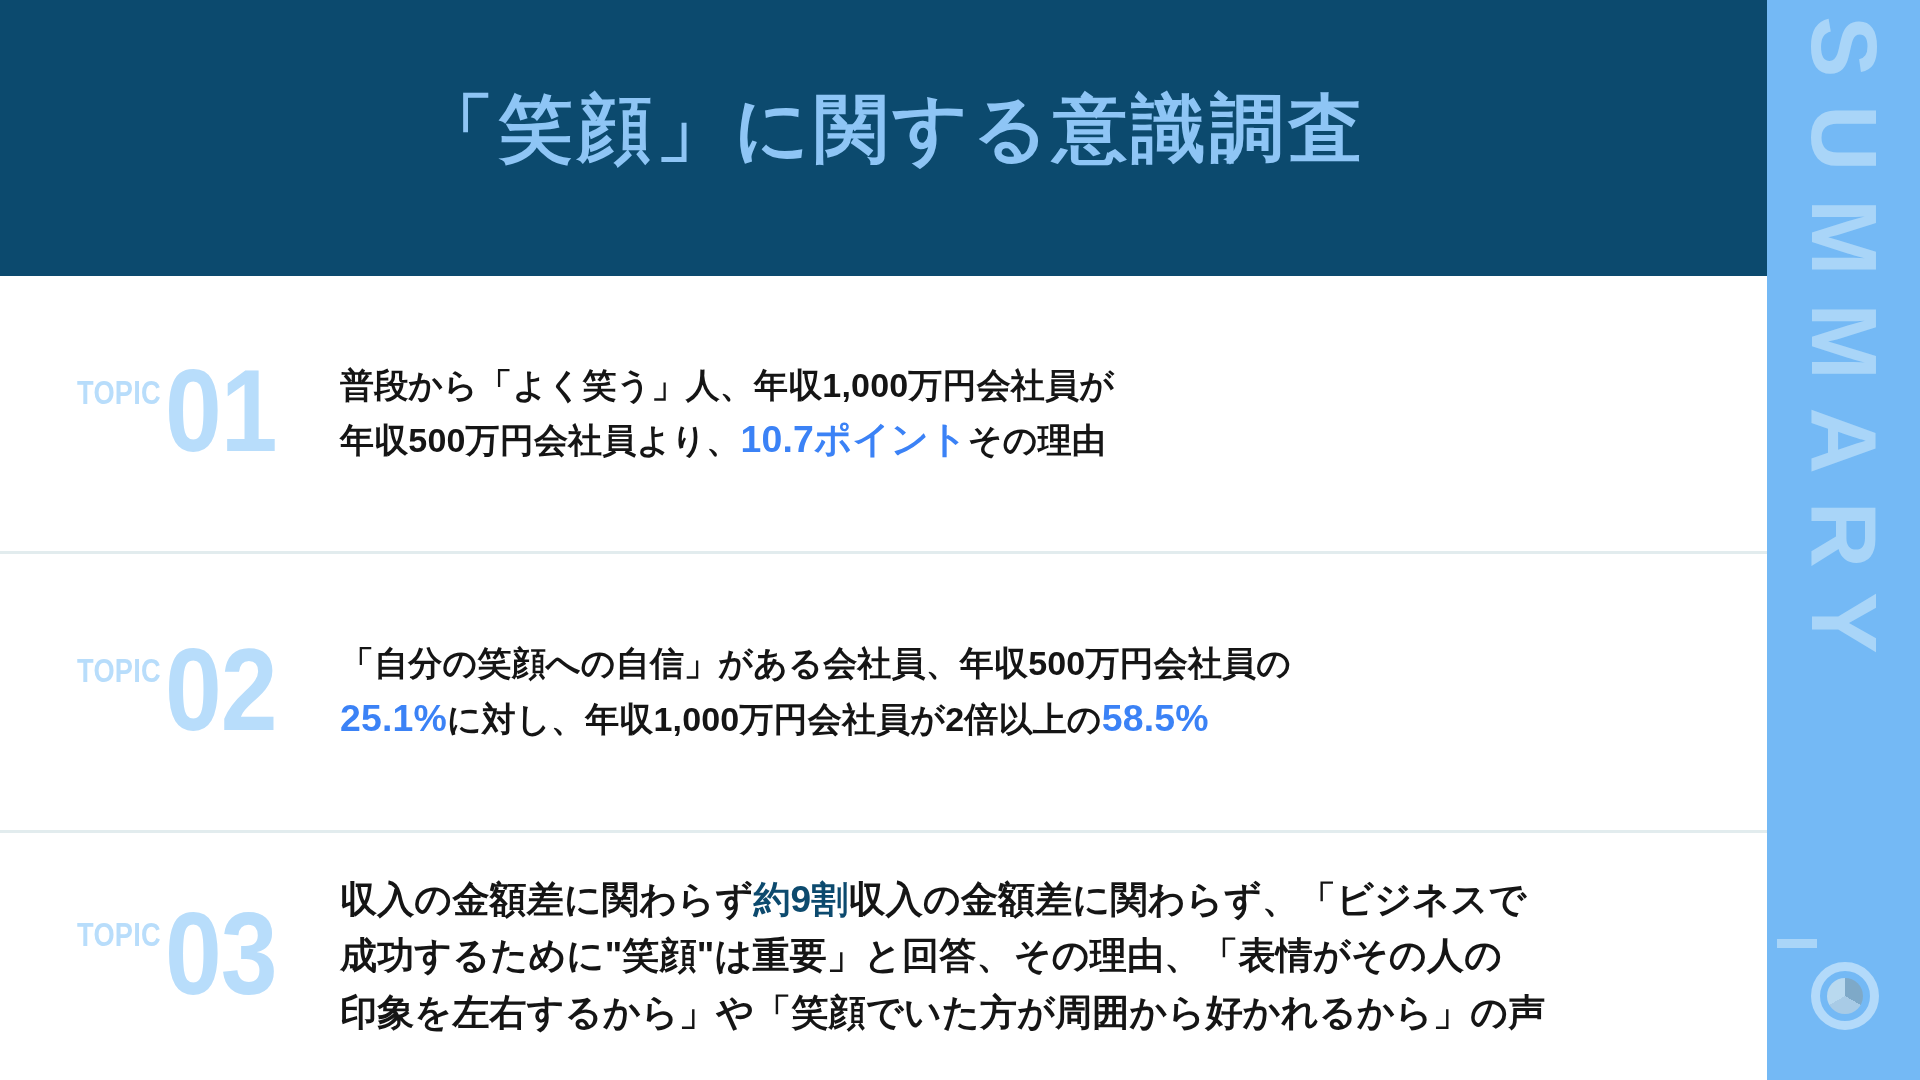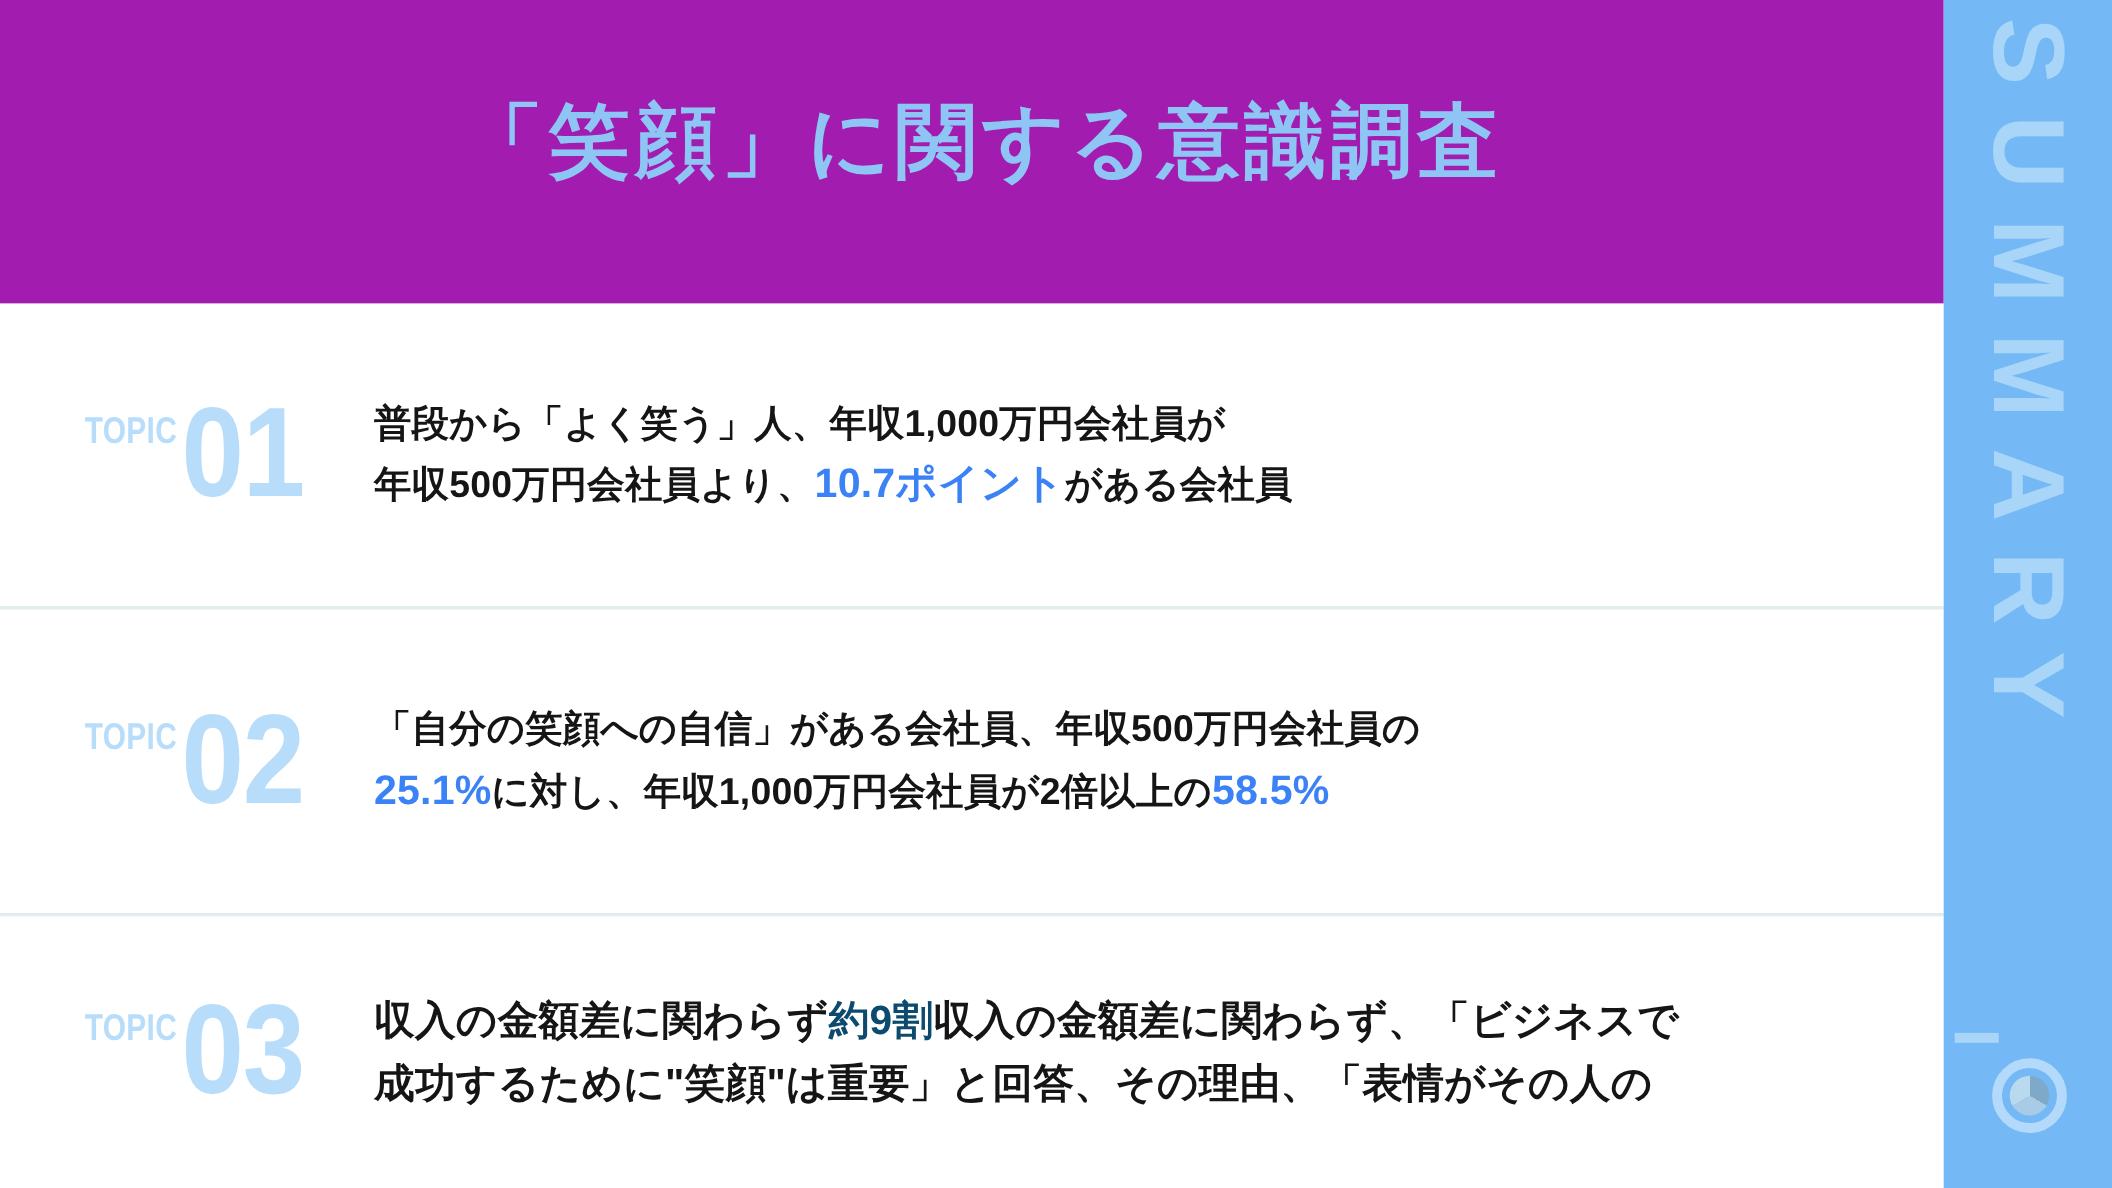--- a/index.html
+++ b/index.html
@@ -8,21 +8,21 @@
     background:#ffffff;
     font-family:"Liberation Sans","DejaVu Sans",sans-serif;
     overflow:hidden;
   }
   #root { position:relative; width:1920px; height:1080px; background:#ffffff; }
 
   
   .header-band{
     position:absolute; left:0; top:0;
     width:1767px; height:276px;
-    background:#a21caf;
+    background:#0c4a6e;
     display:flex; align-items:center; justify-content:center;
   }
   .header-title{
     font-size:74px; font-weight:700; letter-spacing:.06em;
     color:#8ec5f5; white-space:nowrap; line-height:1;
     margin-top:-18px; padding-left:20px;
   }
 
   
   .content{
@@ -136,21 +136,21 @@
     <div class="divider d1"></div>
     <div class="divider d2"></div>
 
     <div class="topic-row r1">
       <div class="topic-badge">
         <span class="topic-word">TOPIC</span>
         <span class="topic-num">01</span>
       </div>
       <div class="topic-text">
           <div><span>普段から「よく笑う」人、年収1,000万円会社員が</span></div>
-          <div><span>年収500万円会社員より、</span><span class="hl-lg">10.7ポイント</span><span>がある会社員</span></div>
+          <div><span>年収500万円会社員より、</span><span class="hl-lg">10.7ポイント</span><span>その理由</span></div>
         </div>
     </div>
 
     <div class="topic-row r2">
       <div class="topic-badge">
         <span class="topic-word">TOPIC</span>
         <span class="topic-num">02</span>
       </div>
       <div class="topic-text">
           <div><span>「自分の笑顔への自信」がある会社員、年収500万円会社員の</span></div>
@@ -159,20 +159,21 @@
     </div>
 
     <div class="topic-row r3">
       <div class="topic-badge">
         <span class="topic-word">TOPIC</span>
         <span class="topic-num">03</span>
       </div>
       <div class="topic-text">
           <div><span>収入の金額差に関わらず</span><span class="hl">約9割</span><span>収入の金額差に関わらず、「ビジネスで</span></div>
           <div><span>成功するために"笑顔"は重要」と回答、その理由、「表情がその人の</span></div>
+          <div><span>印象を左右するから」や「笑顔でいた方が周囲から好かれるから」の声</span></div>
         </div>
     </div>
 
   </div>
 
   <div class="sidebar">
     <div class="sidebar-label">
       <span>SUMMARY</span>
     </div>
     <div class="pie-icon">

